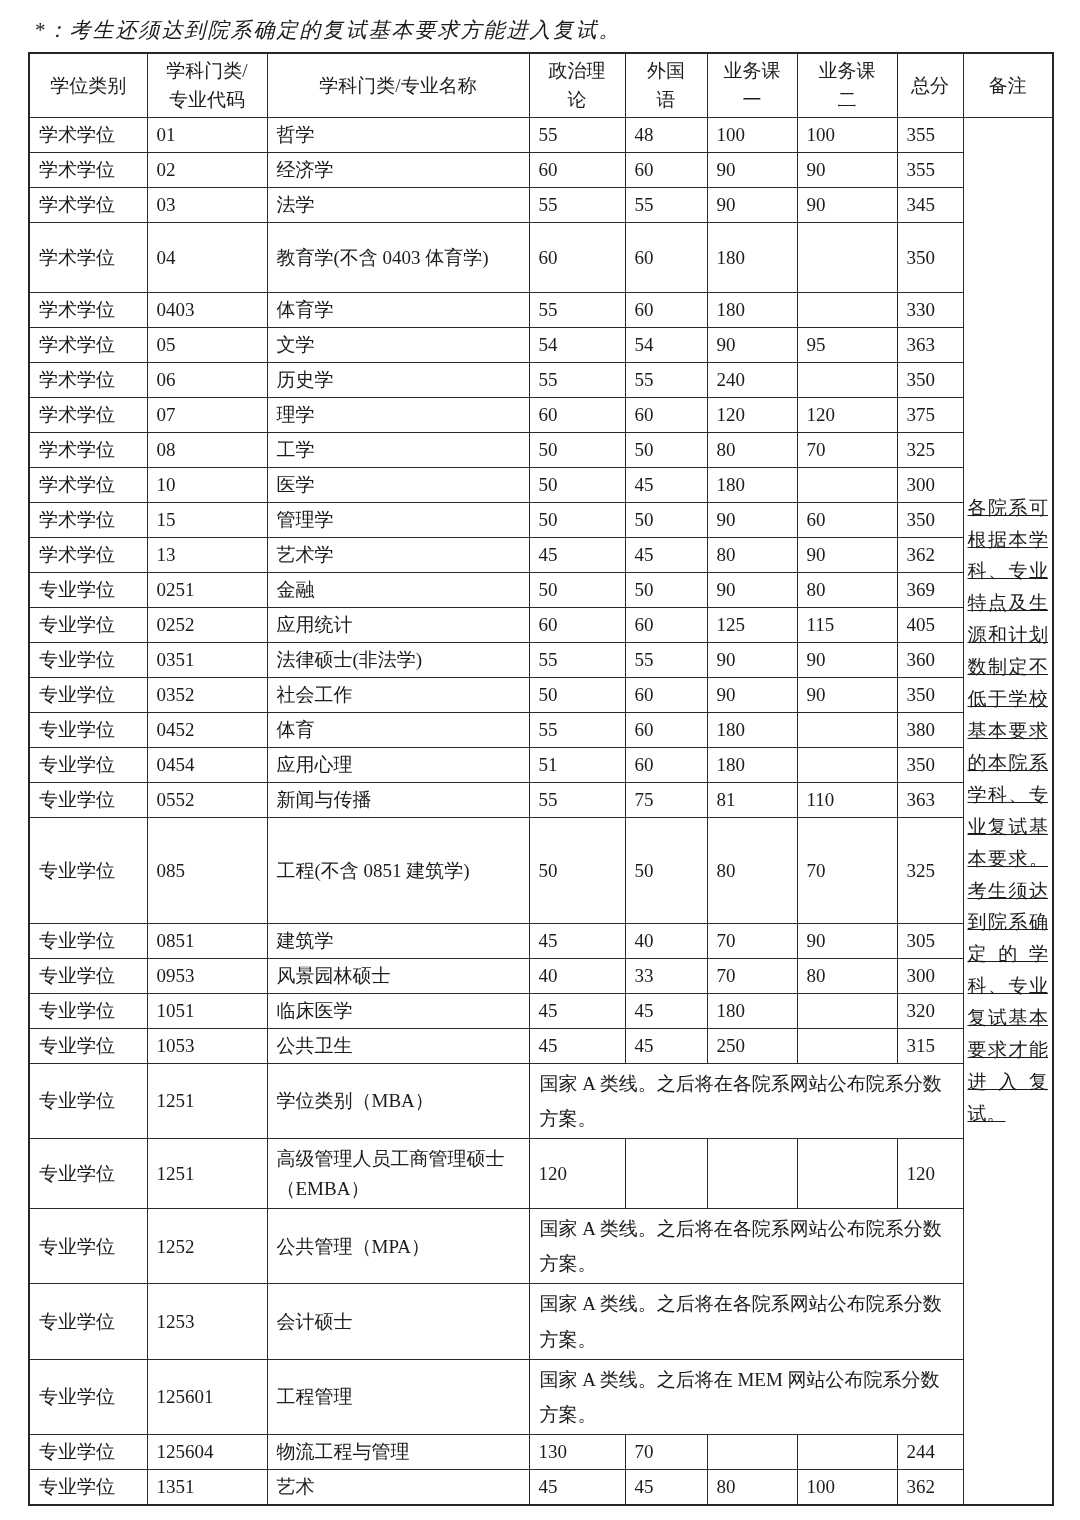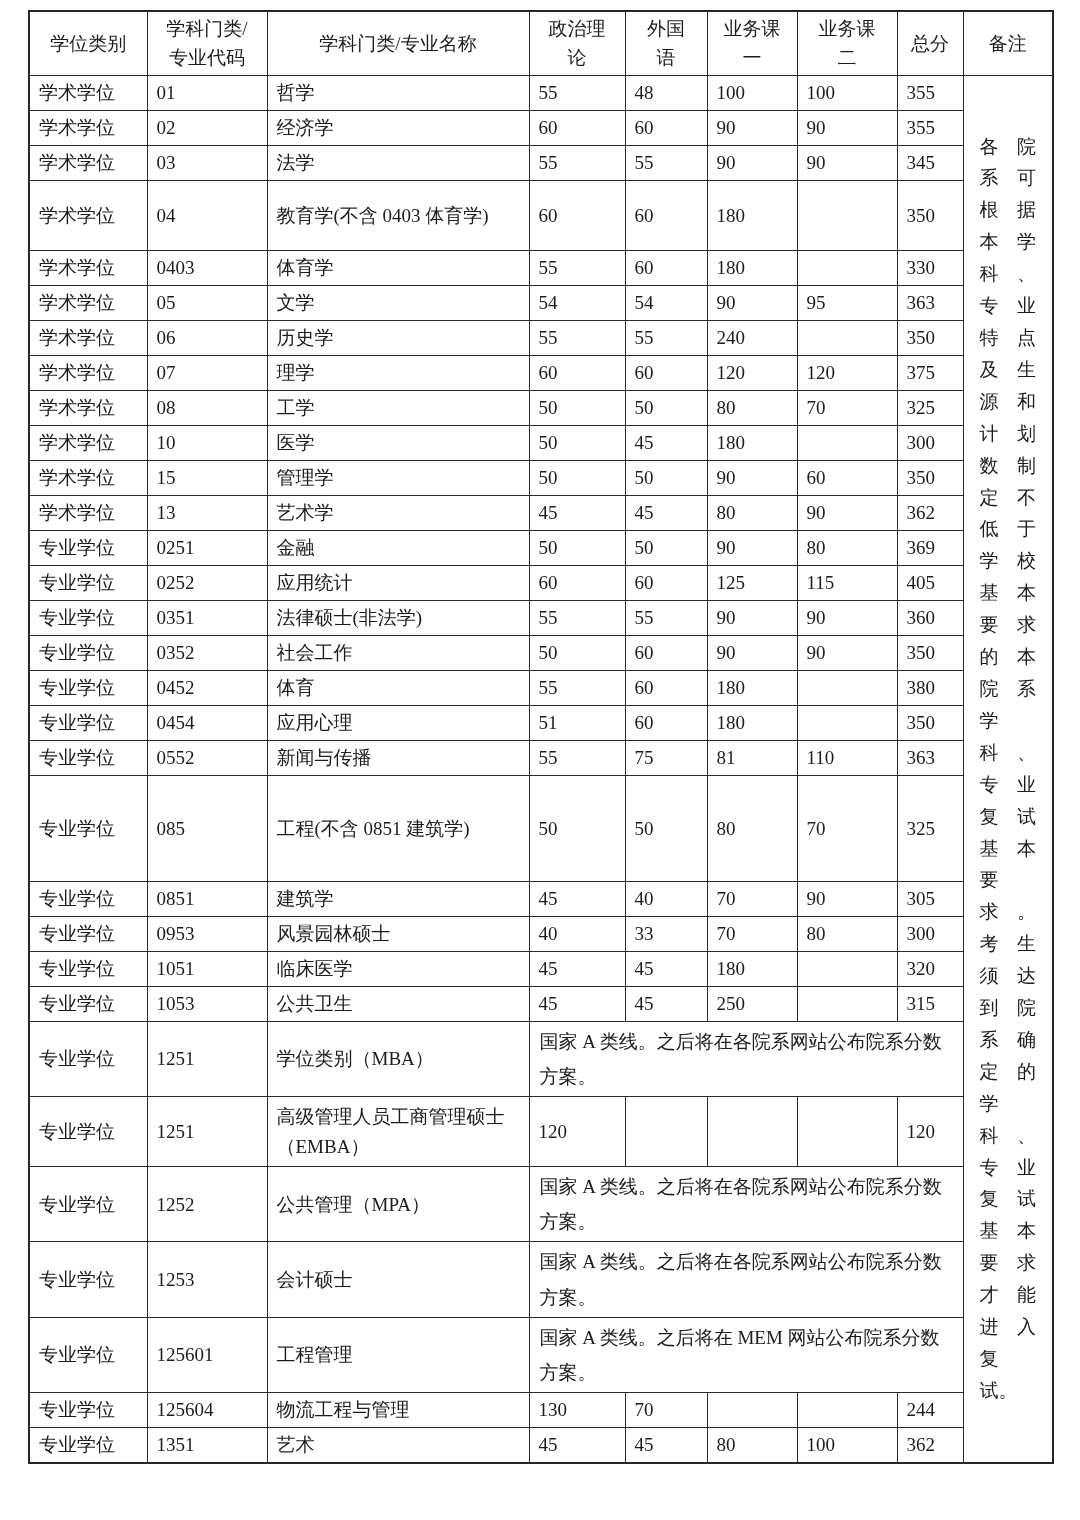--- a/index.html
+++ b/index.html
@@ -63,29 +63,31 @@
   
   .score-table tbody tr:nth-child(20) { height: 106px; }
 
   .score-table td.merged-note {
     line-height: 1.85;
     padding: 2px 10px;
   }
   .score-table td.remark {
     text-align: justify;
     line-height: 1.68;
-    padding: 6px 16px;
+    padding: 6px 4px;
     vertical-align: middle;
+    text-decoration: underline;
   }
 </style>
 </head>
 <body>
 
 <div class="page">
 
+  <div class="footnote">*：考生还须达到院系确定的复试基本要求方能进入复试。</div>
 
   <table class="score-table">
     <colgroup>
       <col style="width:118px">
       <col style="width:120px">
       <col style="width:262px">
       <col style="width:96px">
       <col style="width:82px">
       <col style="width:90px">
       <col style="width:100px">

